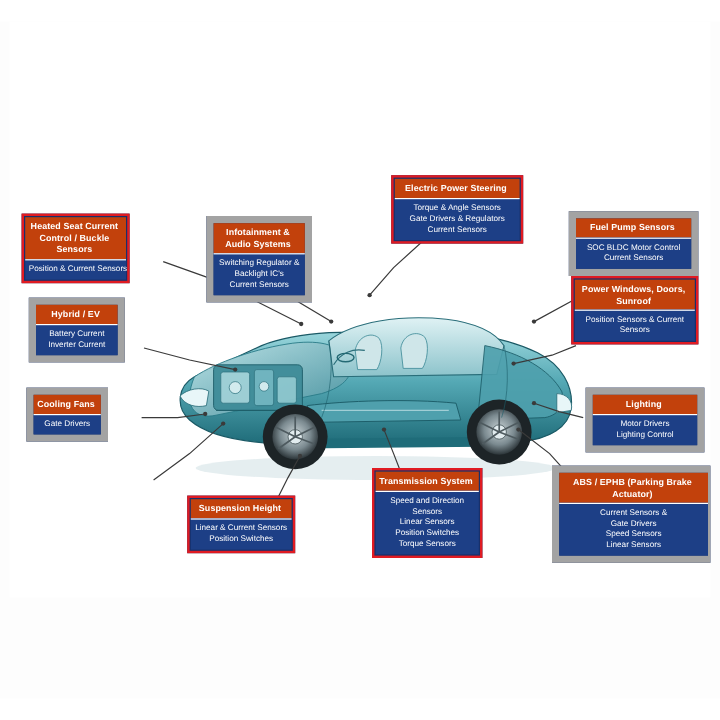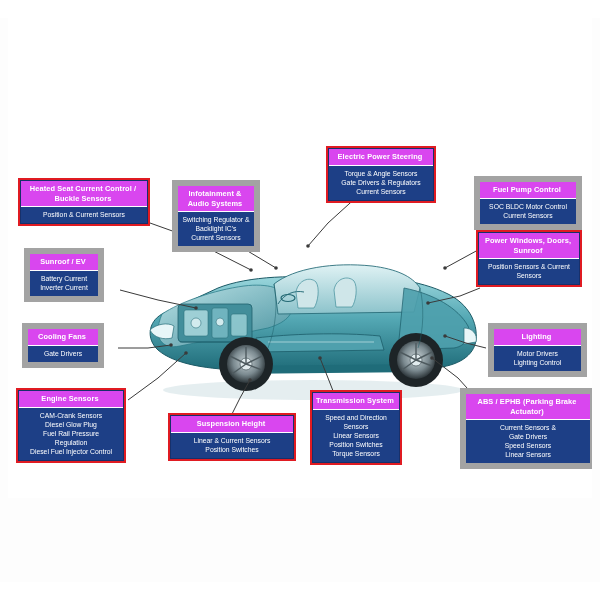--- a/index.html
+++ b/index.html
@@ -52,21 +52,21 @@
     z-index: 5;
   }
   .callout.redborder {
     border: 2px solid #e01b22;
     padding: 1px;
   }
   .callout.plain {
     border: 6px solid #a3a3a3;
   }
   .callout .c-title {
-    background: #d946ef;
+    background: #c2410c;
     color: #ffffff;
     font-weight: bold;
     font-size: 7.4px;
     line-height: 9.5px;
     padding: 3px 5px 3px 3px;
     letter-spacing: 0.1px;
   }
   .callout .c-body {
     background: #1d3f86;
     color: #ffffff;
@@ -224,87 +224,77 @@
 
       <div class="callout redborder" style="left:318px; top:128px; width:110px;">
         <div class="c-title">Electric Power Steering</div>
         <div class="c-body">
           <div>Torque &amp; Angle Sensors</div>
           <div>Gate Drivers &amp; Regulators</div>
           <div>Current Sensors</div>
         </div>
       </div>
 
-      <div class="callout redborder" style="left:10px; top:160px; width:132px;">
+      <div class="callout redborder" style="left:10px; top:160px; width:90px;">
         <div class="c-title">Heated Seat Current Control / Buckle Sensors</div>
         <div class="c-body">
           <div>Position &amp; Current Sensors</div>
         </div>
       </div>
 
       <div class="callout plain" style="left:164px; top:162px; width:88px;">
         <div class="c-title">Infotainment &amp; Audio Systems</div>
         <div class="c-body">
           <div>Switching Regulator &amp;</div>
           <div>Backlight IC's</div>
           <div>Current Sensors</div>
         </div>
       </div>
 
       <div class="callout plain" style="left:466px; top:158px; width:108px;">
-        <div class="c-title">Fuel Pump Control</div>
+        <div class="c-title">Fuel Pump Sensors</div>
         <div class="c-body">
           <div>SOC BLDC Motor Control</div>
           <div>Current Sensors</div>
         </div>
       </div>
 
       <div class="callout plain" style="left:16px; top:230px; width:80px;">
-        <div class="c-title">Sunroof / EV</div>
+        <div class="c-title">Hybrid / EV</div>
         <div class="c-body">
           <div>Battery Current</div>
           <div>Inverter Current</div>
         </div>
       </div>
 
       <div class="callout redborder" style="left:468px; top:212px; width:106px;">
         <div class="c-title">Power Windows, Doors, Sunroof</div>
         <div class="c-body">
           <div>Position Sensors &amp; Current</div>
           <div>Sensors</div>
         </div>
       </div>
 
-      <div class="callout plain" style="left:14px; top:305px; width:82px;">
+      <div class="callout plain" style="left:14px; top:305px; width:68px;">
         <div class="c-title">Cooling Fans</div>
         <div class="c-body">
           <div>Gate Drivers</div>
         </div>
       </div>
 
       <div class="callout plain" style="left:480px; top:305px; width:99px;">
         <div class="c-title">Lighting</div>
         <div class="c-body">
           <div>Motor Drivers</div>
           <div>Lighting Control</div>
         </div>
       </div>
 
-      <div class="callout redborder" style="left:8px; top:370px; width:110px;">
-        <div class="c-title">Engine Sensors</div>
-        <div class="c-body">
-          <div>CAM-Crank Sensors</div>
-          <div>Diesel Glow Plug</div>
-          <div>Fuel Rail Pressure</div>
-          <div>Regulation</div>
-          <div>Diesel Fuel Injector Control</div>
-        </div>
-      </div>
-
-      <div class="callout redborder" style="left:160px; top:395px; width:128px;">
+
+      <div class="callout redborder" style="left:148px; top:395px; width:90px;">
         <div class="c-title">Suspension Height</div>
         <div class="c-body">
           <div>Linear &amp; Current Sensors</div>
           <div>Position Switches</div>
         </div>
       </div>
 
       <div class="callout redborder" style="left:302px; top:372px; width:92px;">
         <div class="c-title">Transmission System</div>
         <div class="c-body">

